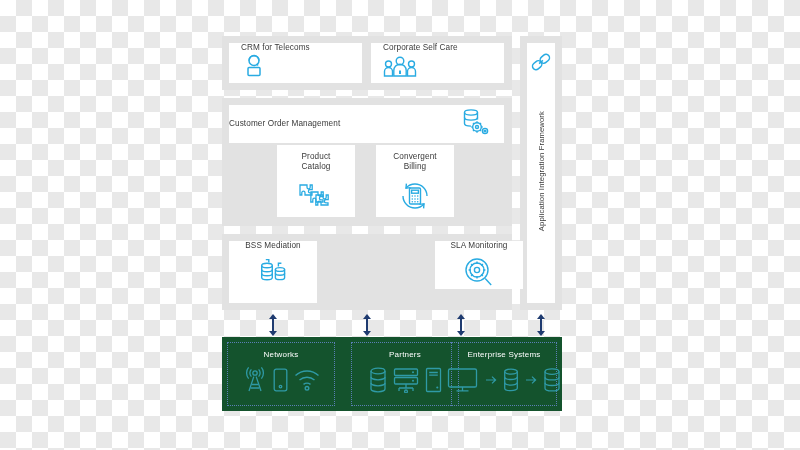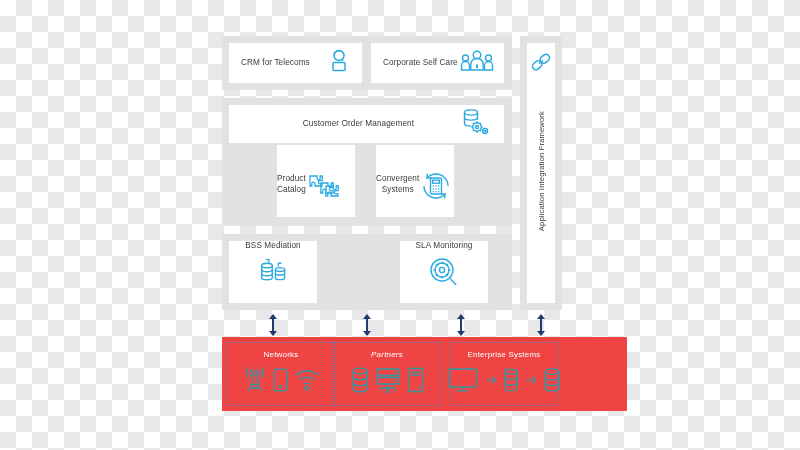--- a/index.html
+++ b/index.html
@@ -18,22 +18,23 @@
   
   .panel{position:absolute;background:#e2e2e2;}
   #panel-top   {left:222px;top:36px;width:290px;height:54px;}
   #panel-mid   {left:222px;top:98px;width:290px;height:128px;}
   #panel-bot   {left:222px;top:234px;width:290px;height:76px;}
   #panel-right {left:520px;top:36px;width:42px;height:274px;}
 
   
   .card{
     position:absolute;background:#ffffff;
-    display:flex;align-items:center;
+    display:flex;align-items:flex-start;
     box-sizing:border-box;
+    flex-direction:column;
   }
   .card .lbl{
     font-size:8.2px;color:#3a3a3a;letter-spacing:.1px;
     line-height:1.25;white-space:pre-line;
   }
 
   
   #card-crm {left:229px;top:43px;width:133px;height:40px;}
   #card-csc {left:371px;top:43px;width:133px;height:40px;}
   .card.split{justify-content:space-between;padding:0 10px 0 12px;}
@@ -50,21 +51,21 @@
   .card.stack{
     justify-content:flex-start;align-items:center;
     padding-top:7px;
   }
   .card.stack .lbl{text-align:center;}
   .card.stack .ic{margin-top:7px;}
 
   
   #card-bss {left:229px;top:241px;width:88px;height:62px;}
   #card-ngsf{left:323px;top:241px;width:88px;height:62px;}
-  #card-sla {left:400px;top:241px;width:88px;height:62px;}
+  #card-sla {left:435px;top:241px;width:88px;height:48px;}
   .card.stack4{
     flex-direction:column;justify-content:flex-start;align-items:center;
     padding-top:0;
   }
   .card.stack4 .lbl{text-align:center;}
   .card.stack4 .ic{margin-top:6px;}
 
   
   #card-aif{
     left:527px;top:43px;width:28px;height:260px;
@@ -81,30 +82,30 @@
   .arrow{position:absolute;width:2px;background:#1f3b70;}
   .arrow::before,.arrow::after{
     content:"";position:absolute;left:-3px;
     border-left:4px solid transparent;border-right:4px solid transparent;
   }
   .arrow::before{top:-4px;border-bottom:5px solid #1f3b70;}
   .arrow::after{bottom:-4px;border-top:5px solid #1f3b70;}
 
   
   #bluebar{
-    position:absolute;left:222px;top:337px;width:405px;height:74px;
-    background:#ef4444;
+    position:absolute;left:222px;top:337px;width:340px;height:74px;
+    background:#14532d;
   }
   .bcell{
     position:absolute;top:5px;height:64px;
     border:1px dotted #5a7fb5;box-sizing:border-box;
     display:flex;flex-direction:column;align-items:center;padding-top:7px;
   }
   #bcell-net {left:5px;width:108px;}
-  #bcell-par {left:111px;width:108px;font-style:italic;}
+  #bcell-par {left:129px;width:108px;}
   #bcell-ent {left:229px;width:106px;}
   .bcell .blbl{font-size:8px;color:#ffffff;letter-spacing:.2px;}
   .bcell .bic{margin-top:8px;display:flex;align-items:center;gap:6px;}
 </style>
 </head>
 <body>
 
 <div id="stage">
 
   <div class="panel" id="panel-top"></div>
@@ -163,21 +164,21 @@
       <svg width="40" height="30" viewBox="0 0 40 30" fill="none" stroke="#29ABE2" stroke-width="1.3">
         <path d="M4 5h7v2.2a1.6 1.6 0 0 0 3.2 0V5h2v4.6h-2.2a1.6 1.6 0 0 0 0 3.2H16V15H9v-2.2a1.6 1.6 0 0 0-3.2 0V15H4z"></path>
         <path d="M15 12h7v2.2a1.6 1.6 0 0 0 3.2 0V12h2v4.6h-2.2a1.6 1.6 0 0 0 0 3.2H27V22h-7v-2.2a1.6 1.6 0 0 0-3.2 0V22h-2z"></path>
         <path d="M25 19h7v2.2a1.6 1.6 0 0 0 3.2 0V19h2v4.6h-2.2a1.6 1.6 0 0 0 0 3.2H37V29h-7v-2.2a1.6 1.6 0 0 0-3.2 0V29h-2z" transform="translate(-5,-4)"></path>
       </svg>
     </span>
   </div>
 
   <div class="card stack" id="card-cb">
     <span class="lbl">Convergent
-Systems</span>
+Billing</span>
     <span class="ic">
       <svg width="34" height="32" viewBox="0 0 34 32" fill="none" stroke="#29ABE2" stroke-width="1.4">
         <path d="M29 16a12 12 0 0 0-12-12 12 12 0 0 0-9 4"></path>
         <path d="M5 16a12 12 0 0 0 12 12 12 12 0 0 0 9-4"></path>
         <path d="M8.4 3.6l-.4 4.6 4.6-.6"></path>
         <path d="M25.6 28.4l.4-4.6-4.6.6"></path>
         <rect x="11.5" y="8" width="11" height="16" rx="1.2"></rect>
         <rect x="13.6" y="10.2" width="6.8" height="3"></rect>
         <circle cx="14.3" cy="16" r=".8" fill="#29ABE2" stroke="none"></circle>
         <circle cx="17" cy="16" r=".8" fill="#29ABE2" stroke="none"></circle>

